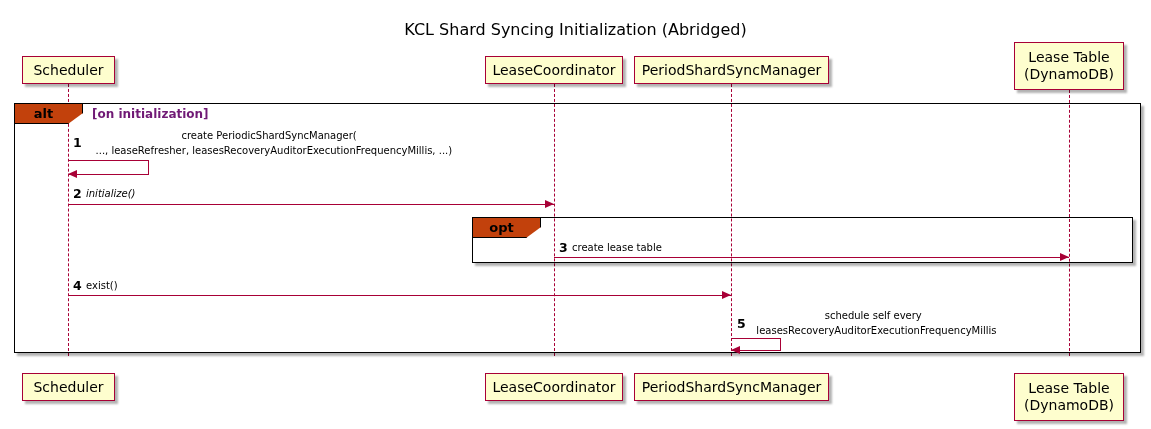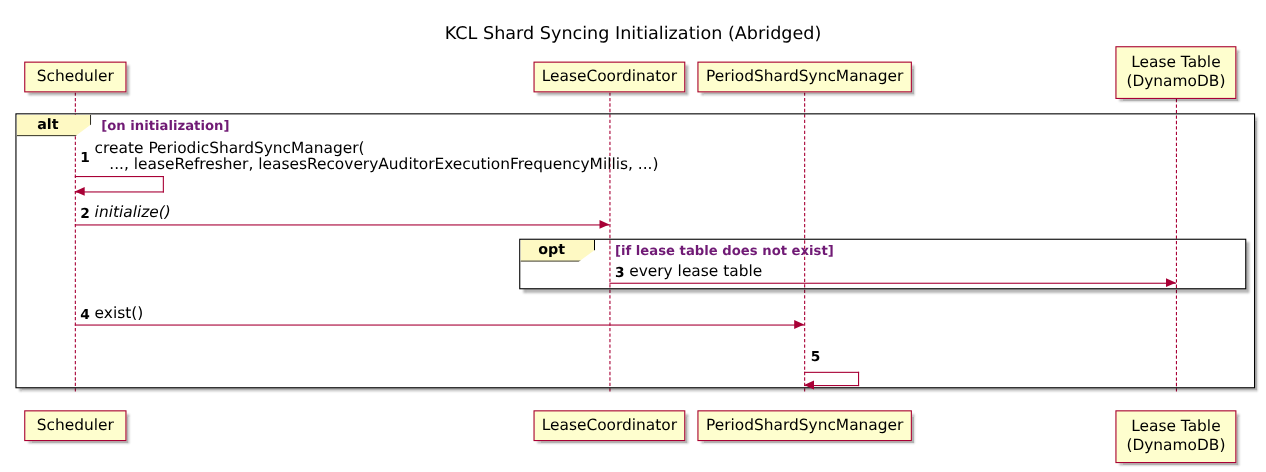--- a/index.html
+++ b/index.html
@@ -61,21 +61,21 @@
     border: 1.5px solid #000000;
     background: transparent;
     box-shadow: 3px 3px 2px rgba(0,0,0,0.30);
     box-sizing: border-box;
   }
   .fragment-tab {
     position: absolute;
     left: 0;
     top: 0;
     height: 20px;
-    background: #fef9c3;
+    background: #c2410c;
     border-right: 1.5px solid #000000;
     border-bottom: 1.5px solid #000000;
     box-sizing: border-box;
     display: flex;
     align-items: center;
     justify-content: center;
     font-size: 13px;
     font-weight: bold;
     color: #000000;
     clip-path: polygon(0 0, 100% 0, 100% 45%, 78% 100%, 0 100%);
@@ -110,24 +110,25 @@
   .msg-arrow-left {
     position: absolute;
     width: 0;
     height: 0;
     border-top: 4.5px solid transparent;
     border-bottom: 4.5px solid transparent;
     border-right: 9px solid #A80036;
   }
   .msg-label {
     position: absolute;
-    font-size: 14px;
+    font-size: 10px;
     color: #000000;
     white-space: pre;
     line-height: 15px;
+    text-align: center;
   }
   .msg-seq {
     position: absolute;
     font-size: 12.5px;
     font-weight: bold;
     color: #000000;
     white-space: pre;
   }
 
   
@@ -185,40 +186,41 @@
       <span class="fragment-tab-label">alt</span>
     </div>
   </div>
   <div class="fragment-cond" style="left:92px; top:107px;">[on initialization]</div>
 
   <div class="fragment" style="left:472px; top:217px; width:661px; height:46px;text-align:right;">
     <div class="fragment-tab" style="width:68px;">
       <span class="fragment-tab-label">opt</span>
     </div>
   </div>
-  <div class="fragment-cond" style="left:559px; top:221px;">[if lease table does not exist]</div>
 
   <div class="msg-seq" style="left:73px; top:135px;">1</div>
   <div class="msg-label" style="left:86px; top:128px;">create PeriodicShardSyncManager(
    ..., leaseRefresher, leasesRecoveryAuditorExecutionFrequencyMillis, ...)</div>
   <div class="self-loop" style="left:68px; top:160px; width:81px; height:15px;"></div>
   <div class="msg-arrow-left" style="left:68px; top:170px;"></div>
 
   <div class="msg-seq" style="left:73px; top:186px;">2</div>
   <div class="msg-label" style="left:86px; top:186px;font-style:italic;">initialize()</div>
   <div class="msg-line" style="left:68px; top:204px; width:486px;"></div>
   <div class="msg-arrow-right" style="left:545px; top:200px;"></div>
 
   <div class="msg-seq" style="left:559px; top:240px;">3</div>
-  <div class="msg-label" style="left:572px; top:240px;">every lease table</div>
+  <div class="msg-label" style="left:572px; top:240px;">create lease table</div>
   <div class="msg-line" style="left:554px; top:257px; width:515px;"></div>
   <div class="msg-arrow-right" style="left:1060px; top:253px;"></div>
 
   <div class="msg-seq" style="left:73px; top:278px;">4</div>
   <div class="msg-label" style="left:86px; top:278px;">exist()</div>
   <div class="msg-line" style="left:68px; top:295px; width:663px;"></div>
   <div class="msg-arrow-right" style="left:722px; top:291px;"></div>
 
   <div class="msg-seq" style="left:737px; top:316px;">5</div>
+  <div class="msg-label" style="left:750px; top:308px;">schedule self every
+  leasesRecoveryAuditorExecutionFrequencyMillis</div>
   <div class="self-loop" style="left:731px; top:338px; width:50px; height:13px;"></div>
   <div class="msg-arrow-left" style="left:731px; top:346px;"></div>
 
 </div>
 
 </body></html>

